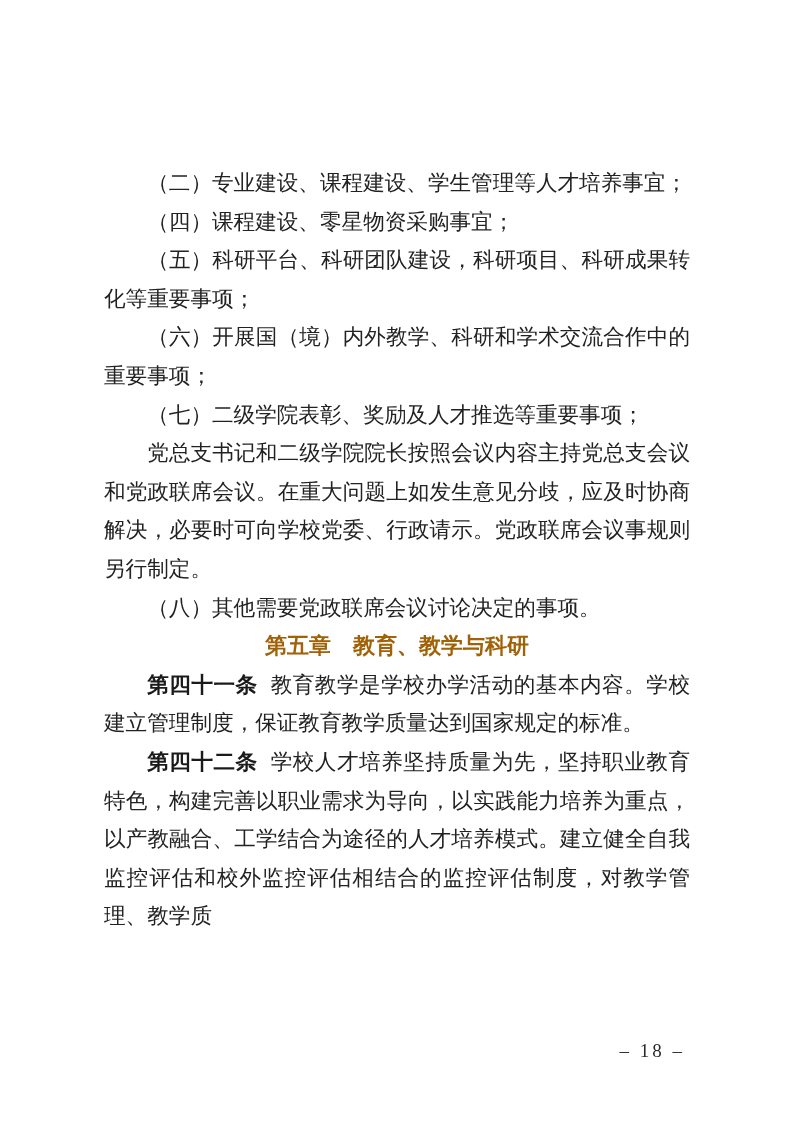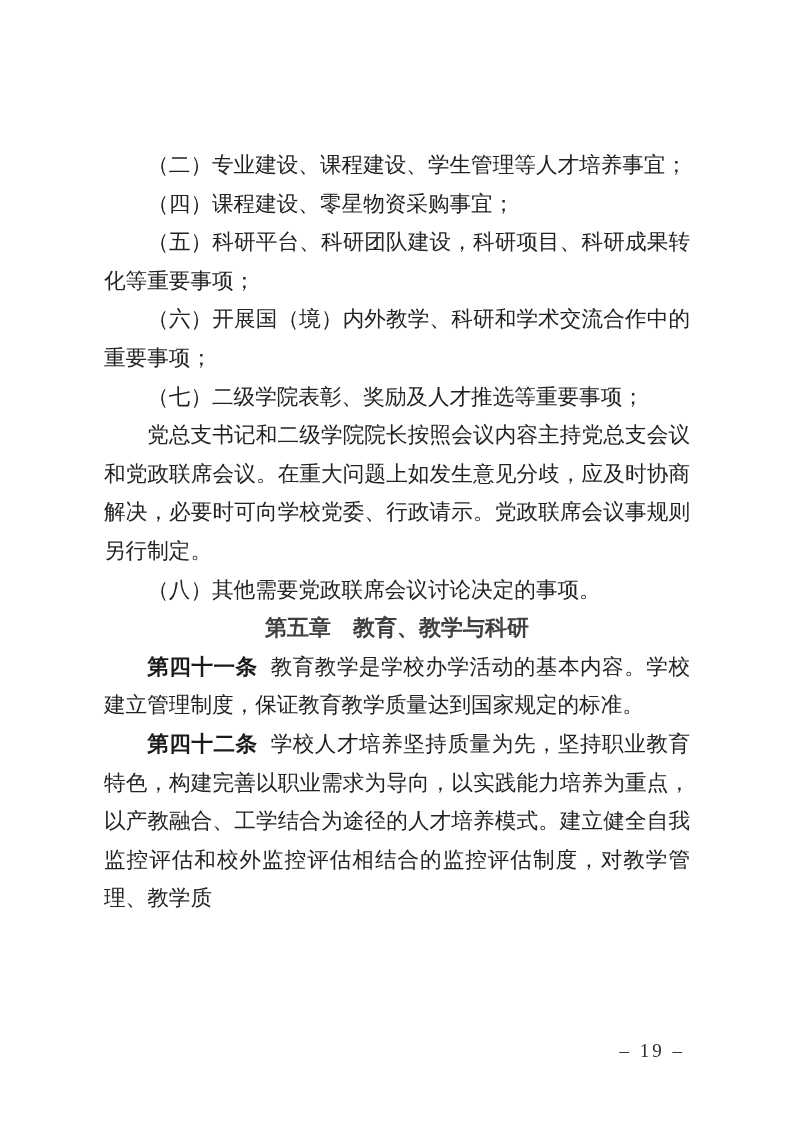--- a/index.html
+++ b/index.html
@@ -11,21 +11,21 @@
     position: relative;
     width: 793px;
     height: 1122px;
     margin: 0 auto;
     background: #ffffff;
     overflow: hidden;
   }
   .text-block {
     position: absolute;
     left: 104px;
-    top: 146px;
+    top: 164px;
     width: 586px;
     font-family: "Liberation Serif", "DejaVu Serif", serif;
     font-size: 21.6px;
     line-height: 38.6px;
     color: #222222;
     text-align: justify;
     text-justify: inter-character;
     word-break: break-all;
   }
   .text-block p {
@@ -33,21 +33,21 @@
     text-indent: 2em;
   }
   .chapter-heading {
     margin: 0;
     text-indent: 0;
     text-align: center;
     font-family: "Liberation Sans", "DejaVu Sans", sans-serif;
     font-weight: bold;
     font-size: 22px;
     line-height: 38.6px;
-    color: #404040;
+    color: #a16207;
   }
   .article-lead {
     font-family: "Liberation Sans", "DejaVu Sans", sans-serif;
     font-weight: bold;
     color: #1a1a1a;
     margin-right: 0.6em;
   }
   .page-number {
     position: absolute;
     left: 0;
@@ -69,14 +69,14 @@
     <p>（四）课程建设、零星物资采购事宜；</p>
     <p>（五）科研平台、科研团队建设，科研项目、科研成果转化等重要事项；</p>
     <p>（六）开展国（境）内外教学、科研和学术交流合作中的重要事项；</p>
     <p>（七）二级学院表彰、奖励及人才推选等重要事项；</p>
     <p>党总支书记和二级学院院长按照会议内容主持党总支会议和党政联席会议。在重大问题上如发生意见分歧，应及时协商解决，必要时可向学校党委、行政请示。党政联席会议事规则另行制定。</p>
     <p>（八）其他需要党政联席会议讨论决定的事项。</p>
     <h2 class="chapter-heading">第五章　教育、教学与科研</h2>
     <p><b class="article-lead">第四十一条</b><span>教育教学是学校办学活动的基本内容。学校建立管理制度，保证教育教学质量达到国家规定的标准。</span></p>
     <p><b class="article-lead">第四十二条</b><span>学校人才培养坚持质量为先，坚持职业教育特色，构建完善以职业需求为导向，以实践能力培养为重点，以产教融合、工学结合为途径的人才培养模式。建立健全自我监控评估和校外监控评估相结合的监控评估制度，对教学管理、教学质</span></p>
   </main>
-  <div class="page-number">– 19 –</div>
+  <div class="page-number">– 18 –</div>
 </div>
 
 </body></html>

